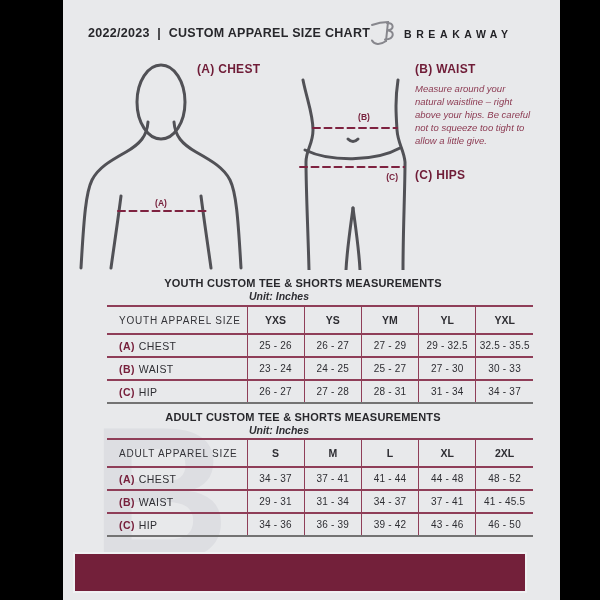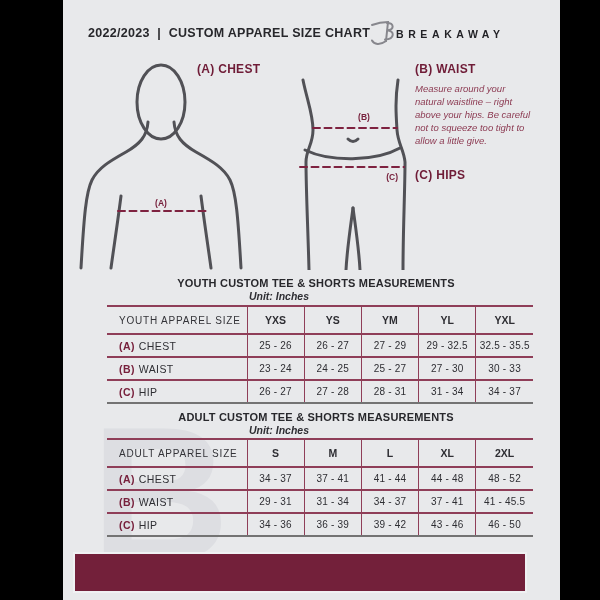--- a/index.html
+++ b/index.html
@@ -18,41 +18,41 @@
   }
   .abs{position:absolute;}
 
   
   .hdr-title{
     left:25px;top:26px;font-size:12.5px;font-weight:bold;color:#27272b;
     letter-spacing:.3px;white-space:pre;z-index:2;
   }
   .logo{left:306px;top:17px;width:30px;height:30px;z-index:2;}
   .brand{
-    left:333px;top:28px;font-size:10.5px;font-weight:bold;color:#222226;
+    left:341px;top:28px;font-size:10.5px;font-weight:bold;color:#222226;
     letter-spacing:4.6px;z-index:2;
   }
 
   
   .fig{z-index:1;}
   .fig path,.fig ellipse{fill:none;stroke:#515156;stroke-width:3;stroke-linecap:round;}
   .fig .dash{stroke:#7e2240;stroke-width:2;stroke-dasharray:7 4.5;}
   .fig text{fill:#77203c;font-weight:bold;font-size:8.5px;font-family:"Liberation Sans",sans-serif;}
 
   
   .guide{z-index:2;}
   .guide-head{font-size:12px;font-weight:bold;color:#6f1c37;letter-spacing:.3px;}
   .guide-body{
     margin-top:6px;font-size:9.5px;font-style:italic;color:#8c3a52;
     line-height:1.38;white-space:pre-line;
   }
 
   
   .sec-title{
-    left:16px;width:474px;text-align:center;font-size:11px;font-weight:bold;
+    left:3px;width:474px;text-align:center;font-size:11px;font-weight:bold;
     color:#28282c;letter-spacing:.2px;z-index:2;
   }
   .sec-unit{
     left:0;width:432px;text-align:center;font-size:10.5px;font-weight:bold;
     font-style:italic;color:#2e2e33;z-index:2;
   }
 
   
   .table-wrap{left:44px;z-index:2;}
   table.size-table{border-collapse:collapse;table-layout:fixed;width:426px;background:transparent;}

